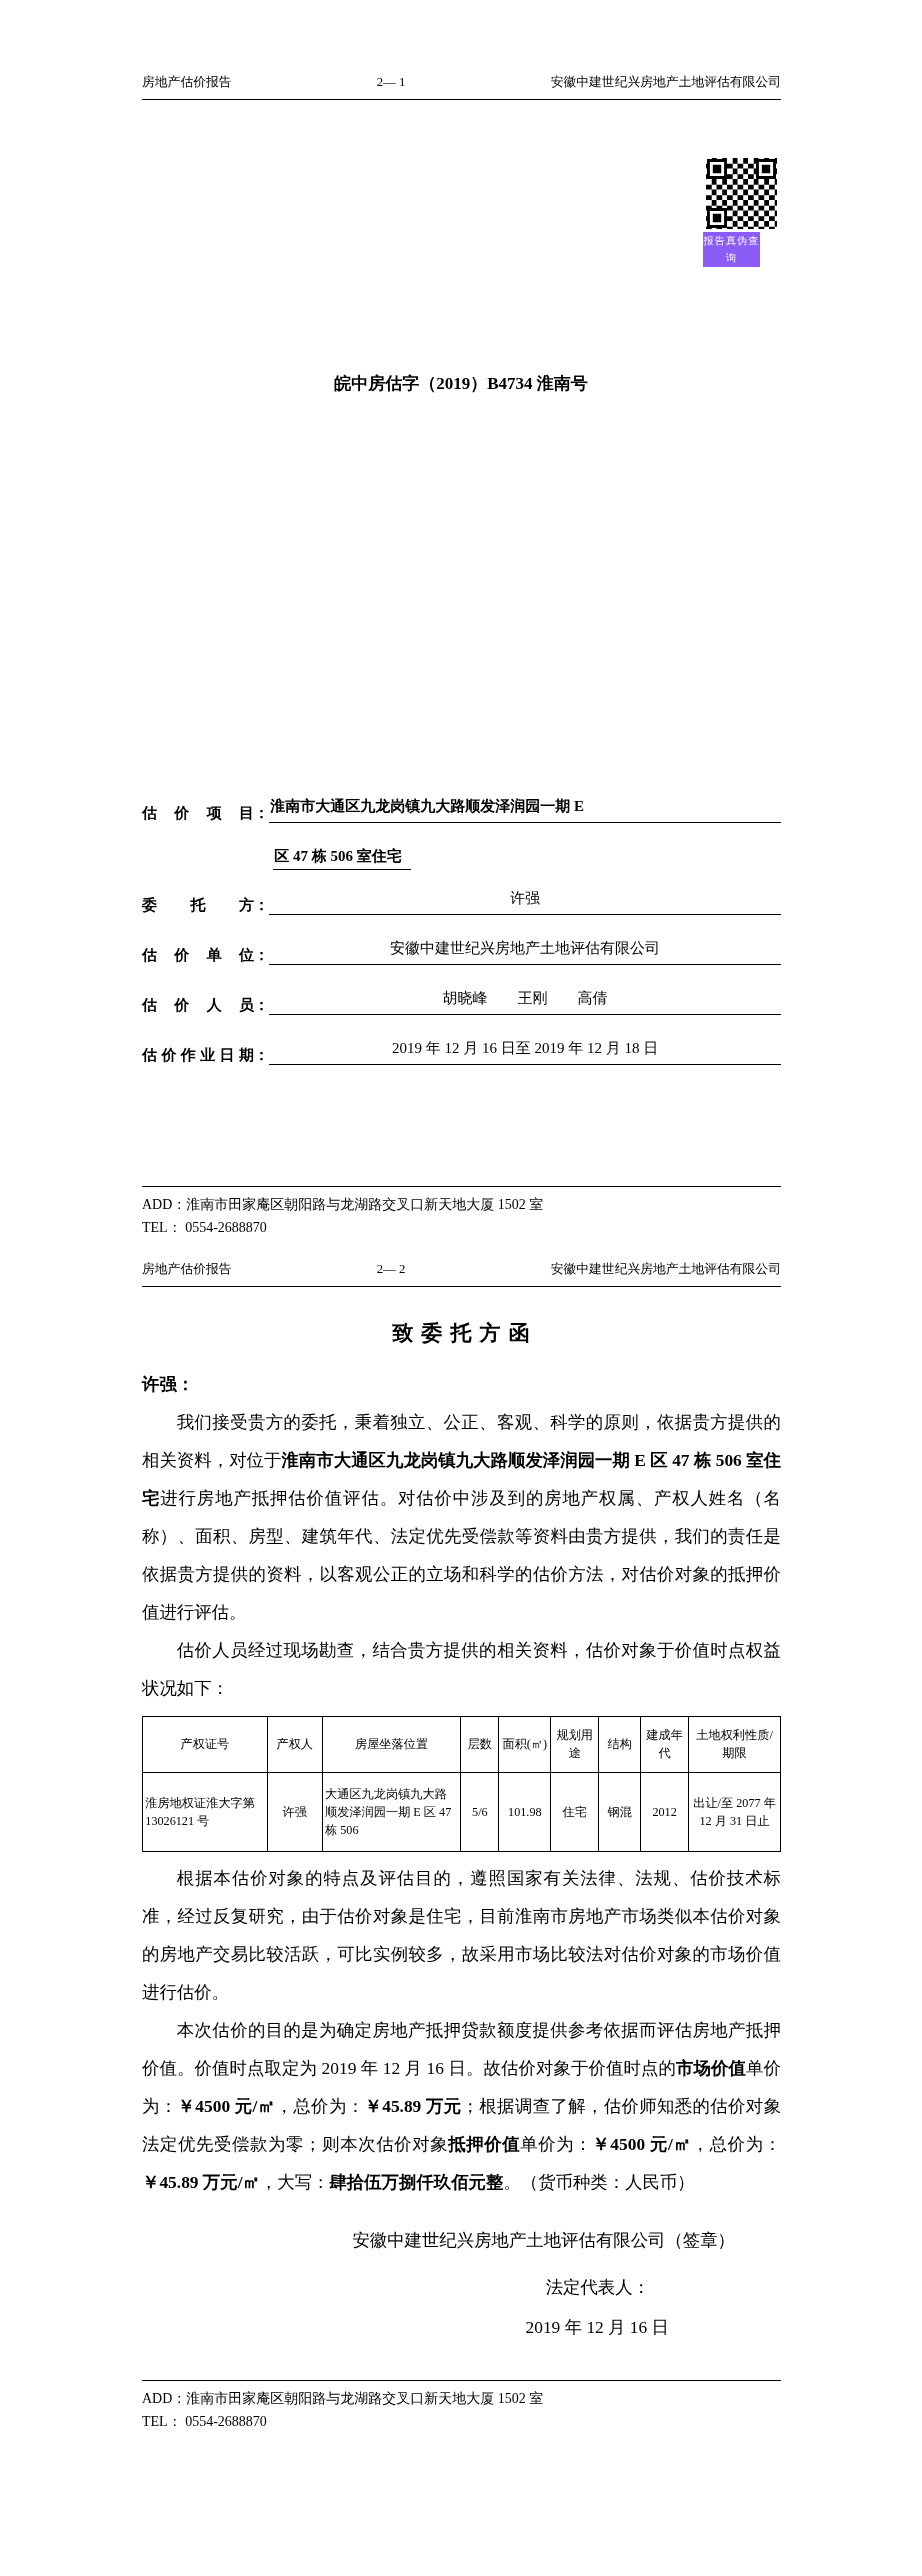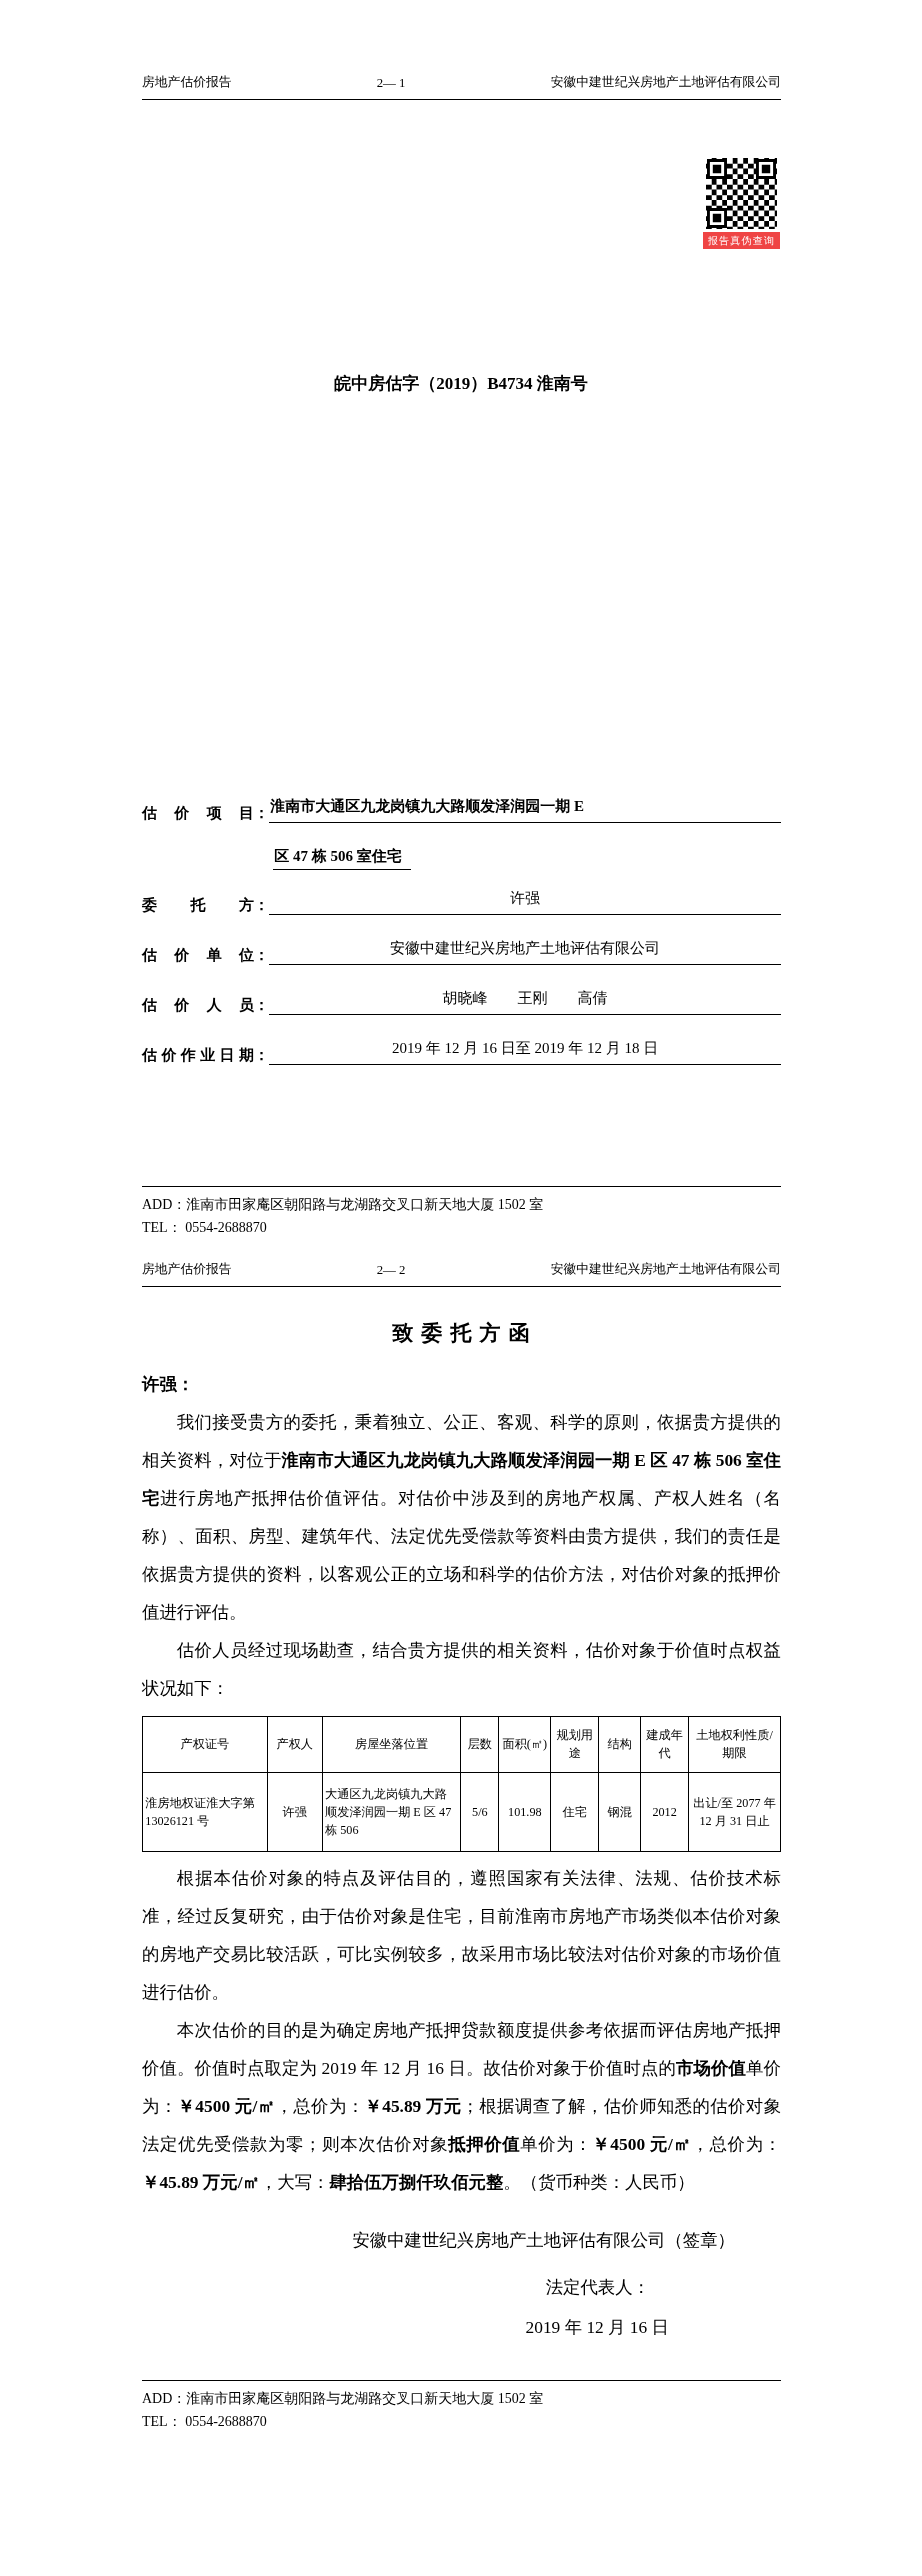--- a/index.html
+++ b/index.html
@@ -8,21 +8,21 @@
     width:922px; height:2576px; position:relative;
     font-family:"Liberation Serif","DejaVu Serif",serif;
     color:#000;
   }
   .page { position:relative; width:922px; overflow:hidden; background:#fff; }
   #page1 { height:1250px; }
   #page2 { height:1326px; }
 
   .running-header {
     position:absolute; left:142px; width:639px;
-    display:flex; justify-content:space-between; align-items:flex-end;
+    display:flex; justify-content:space-between; align-items:center;
     font-size:12.8px; border-bottom:1.2px solid #000; padding-bottom:8.1px;
   }
   #page1 .running-header { top:74px; }
   #page2 .running-header { top:10.5px; }
 
   
   .qr-block { position:absolute; top:155px; right:142px; width:77px; }
   .qr-code {
     position:relative; width:77px; height:77px;
     border:3.5px solid #fff;
@@ -30,21 +30,21 @@
     background-size:10.5px 10.5px;
   }
   .finder {
     position:absolute; width:20px; height:20px; background:#000;
     box-shadow: inset 0 0 0 2.9px #000, inset 0 0 0 5.8px #fff;
   }
   .finder.tl { top:0.6px; left:0.6px; }
   .finder.tr { top:0.6px; right:0.6px; }
   .finder.bl { bottom:0.6px; left:0.6px; }
   .qr-label {
-    width:77px; background:#ef4444; color:#fff; text-align:center;
+    width:57px; background:#8b5cf6; color:#fff; text-align:center;
     font-size:10px; line-height:17.4px; letter-spacing:1.2px;
   }
 
   .doc-title {
     position:absolute; top:271px; left:0; width:100%;
     text-align:center; font-size:31px; font-weight:700;
     letter-spacing:10.5px; padding-left:10.5px;
   }
   .doc-number {
     position:absolute; top:372px; left:0; width:100%;

